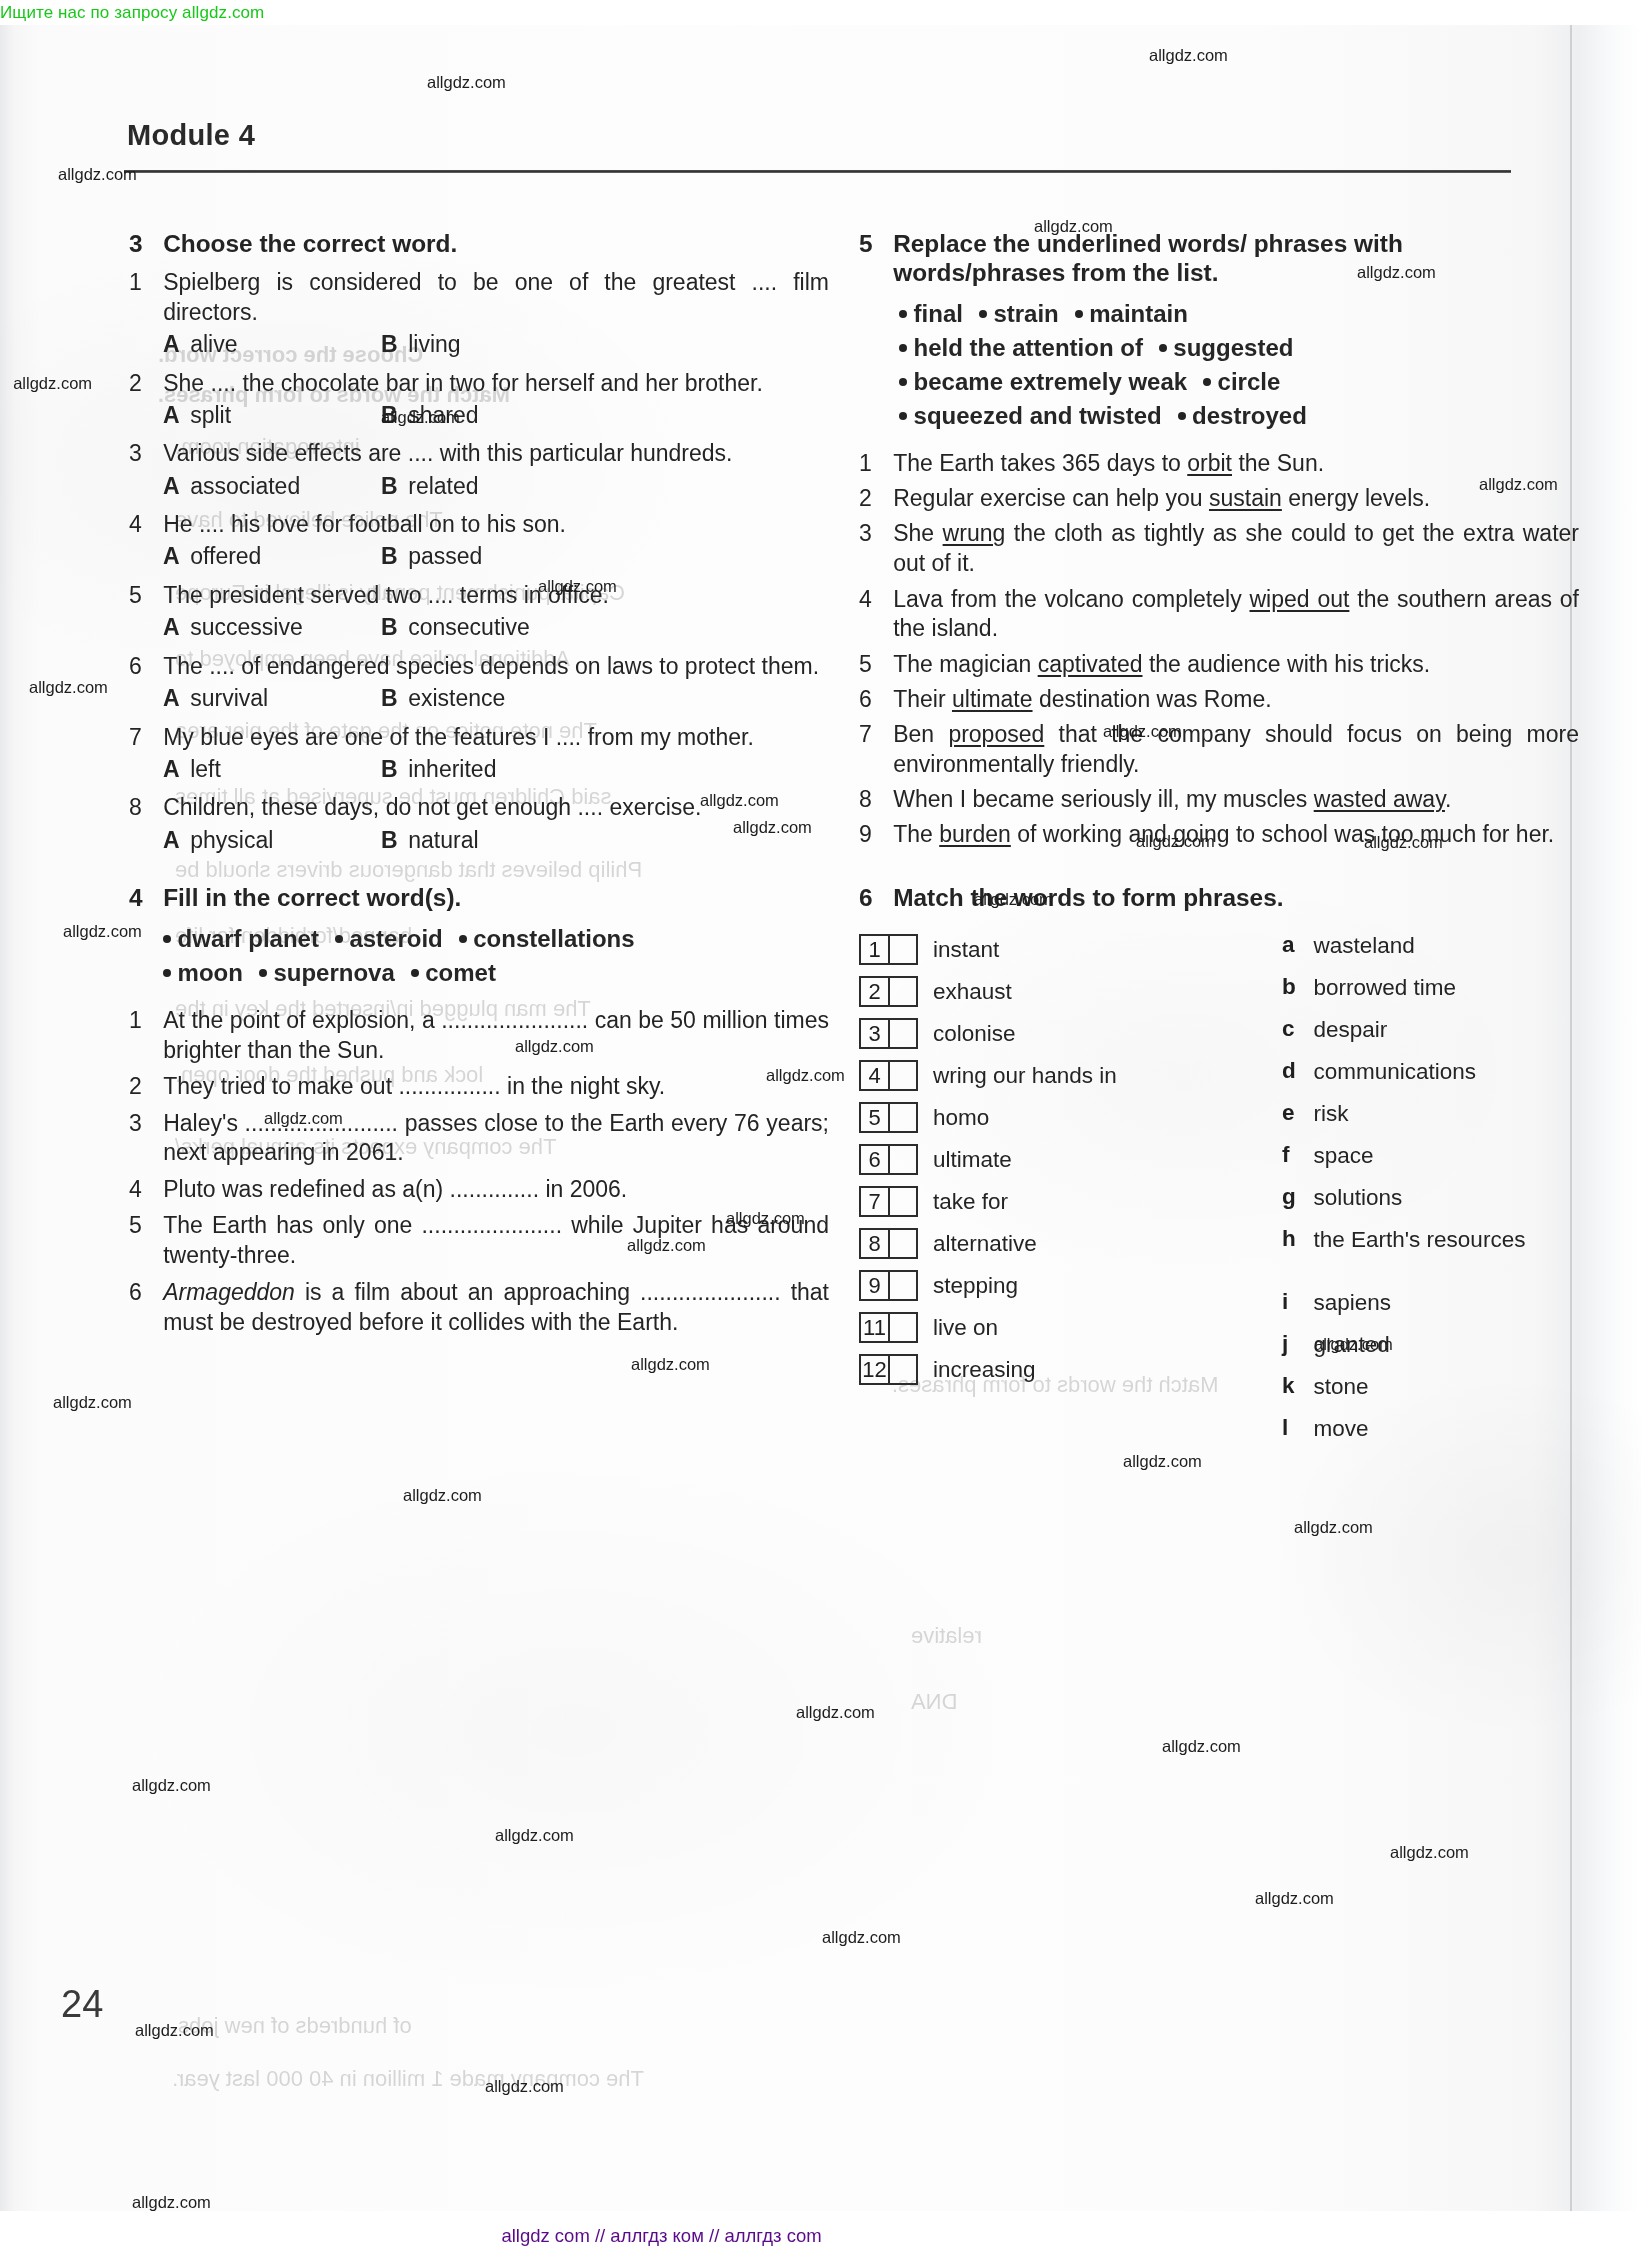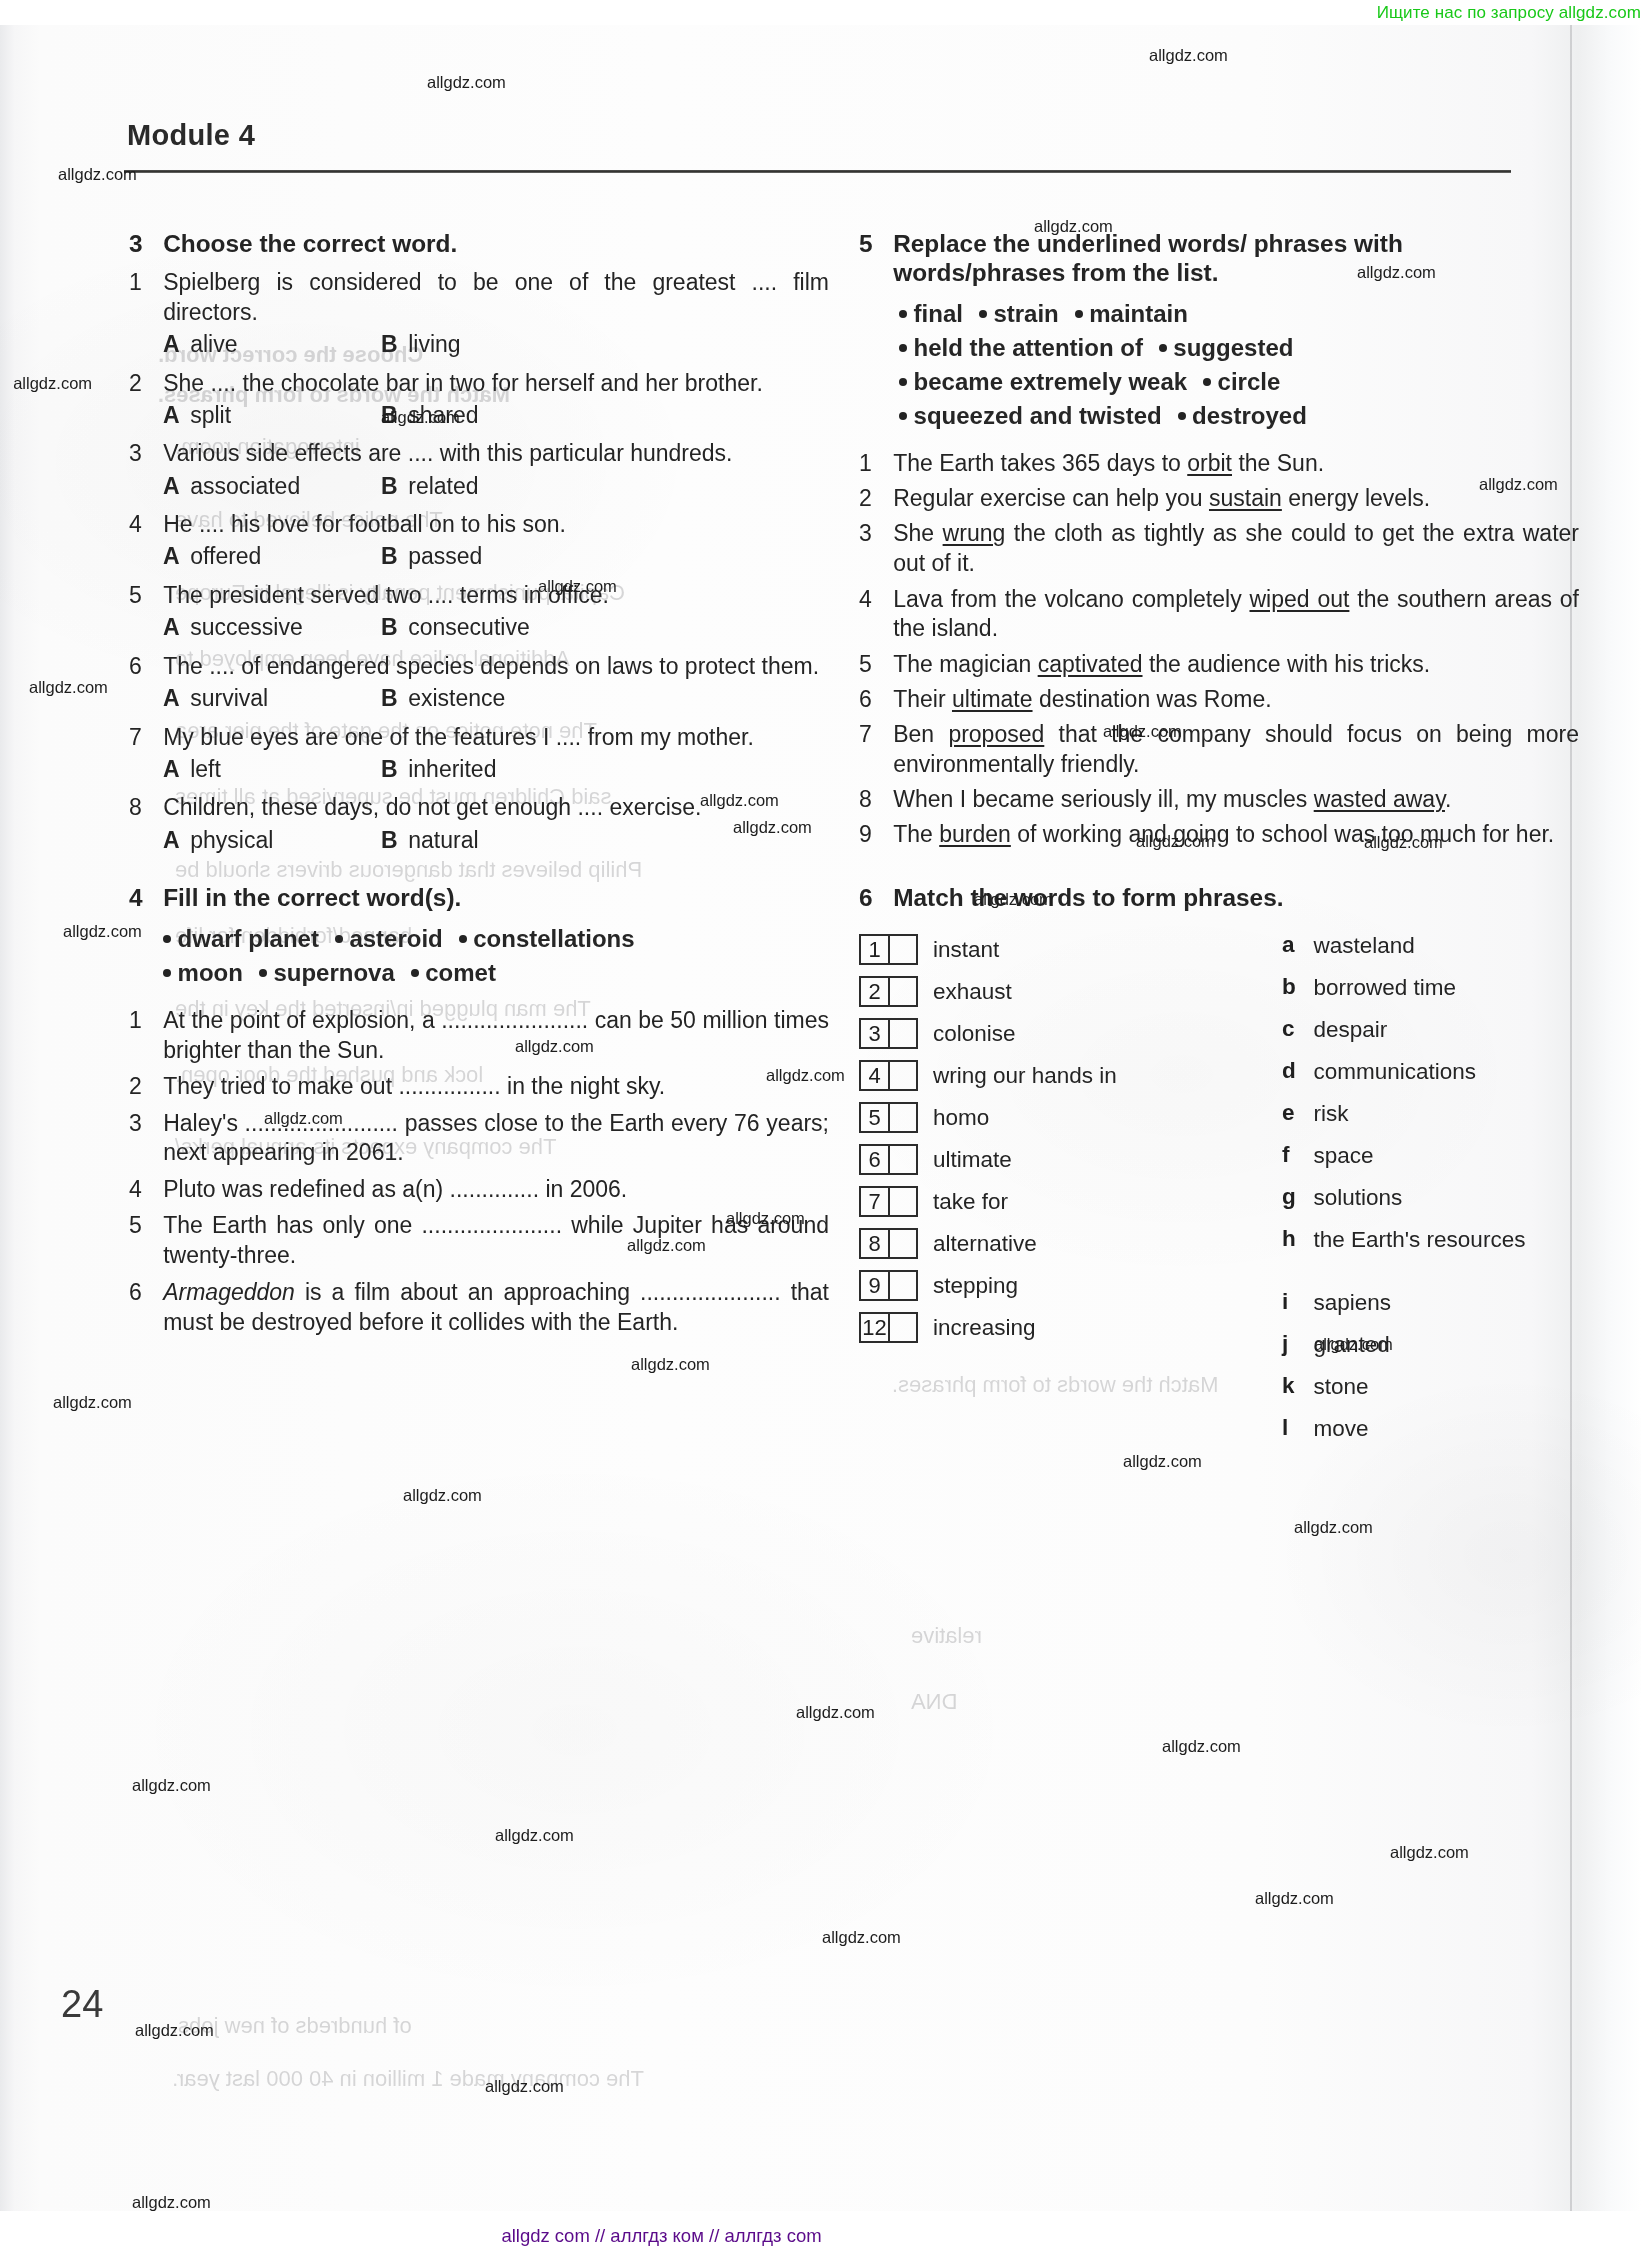--- a/index.html
+++ b/index.html
@@ -15,21 +15,21 @@
     overflow: hidden;
   }
 
   
   #top-banner {
     position: absolute;
     top: 0; left: 0;
     width: 1641px;
     height: 25px;
     background: #ffffff;
-    text-align: right;
+    text-align: left;
     line-height: 25px;
     font-size: 17px;
     color: #18c818;
     font-family: "Liberation Sans", sans-serif;
     letter-spacing: 0.1px;
     z-index: 40;
   }
 
   
   #sheet {
@@ -609,20 +609,27 @@
                 <div class="cell-ans"></div>
               </div>
               <span class="match-word">alternative</span>
             </div>
             <div class="match-row">
               <div class="match-box">
                 <div class="cell-num">9</div>
                 <div class="cell-ans"></div>
               </div>
               <span class="match-word">stepping</span>
+            </div>
+            <div class="match-row">
+              <div class="match-box">
+                <div class="cell-num">11</div>
+                <div class="cell-ans"></div>
+              </div>
+              <span class="match-word">live on</span>
             </div>
             <div class="match-row">
               <div class="match-box">
                 <div class="cell-num">12</div>
                 <div class="cell-ans"></div>
               </div>
               <span class="match-word">increasing</span>
             </div>
           </div>
         <div id="match-right">

